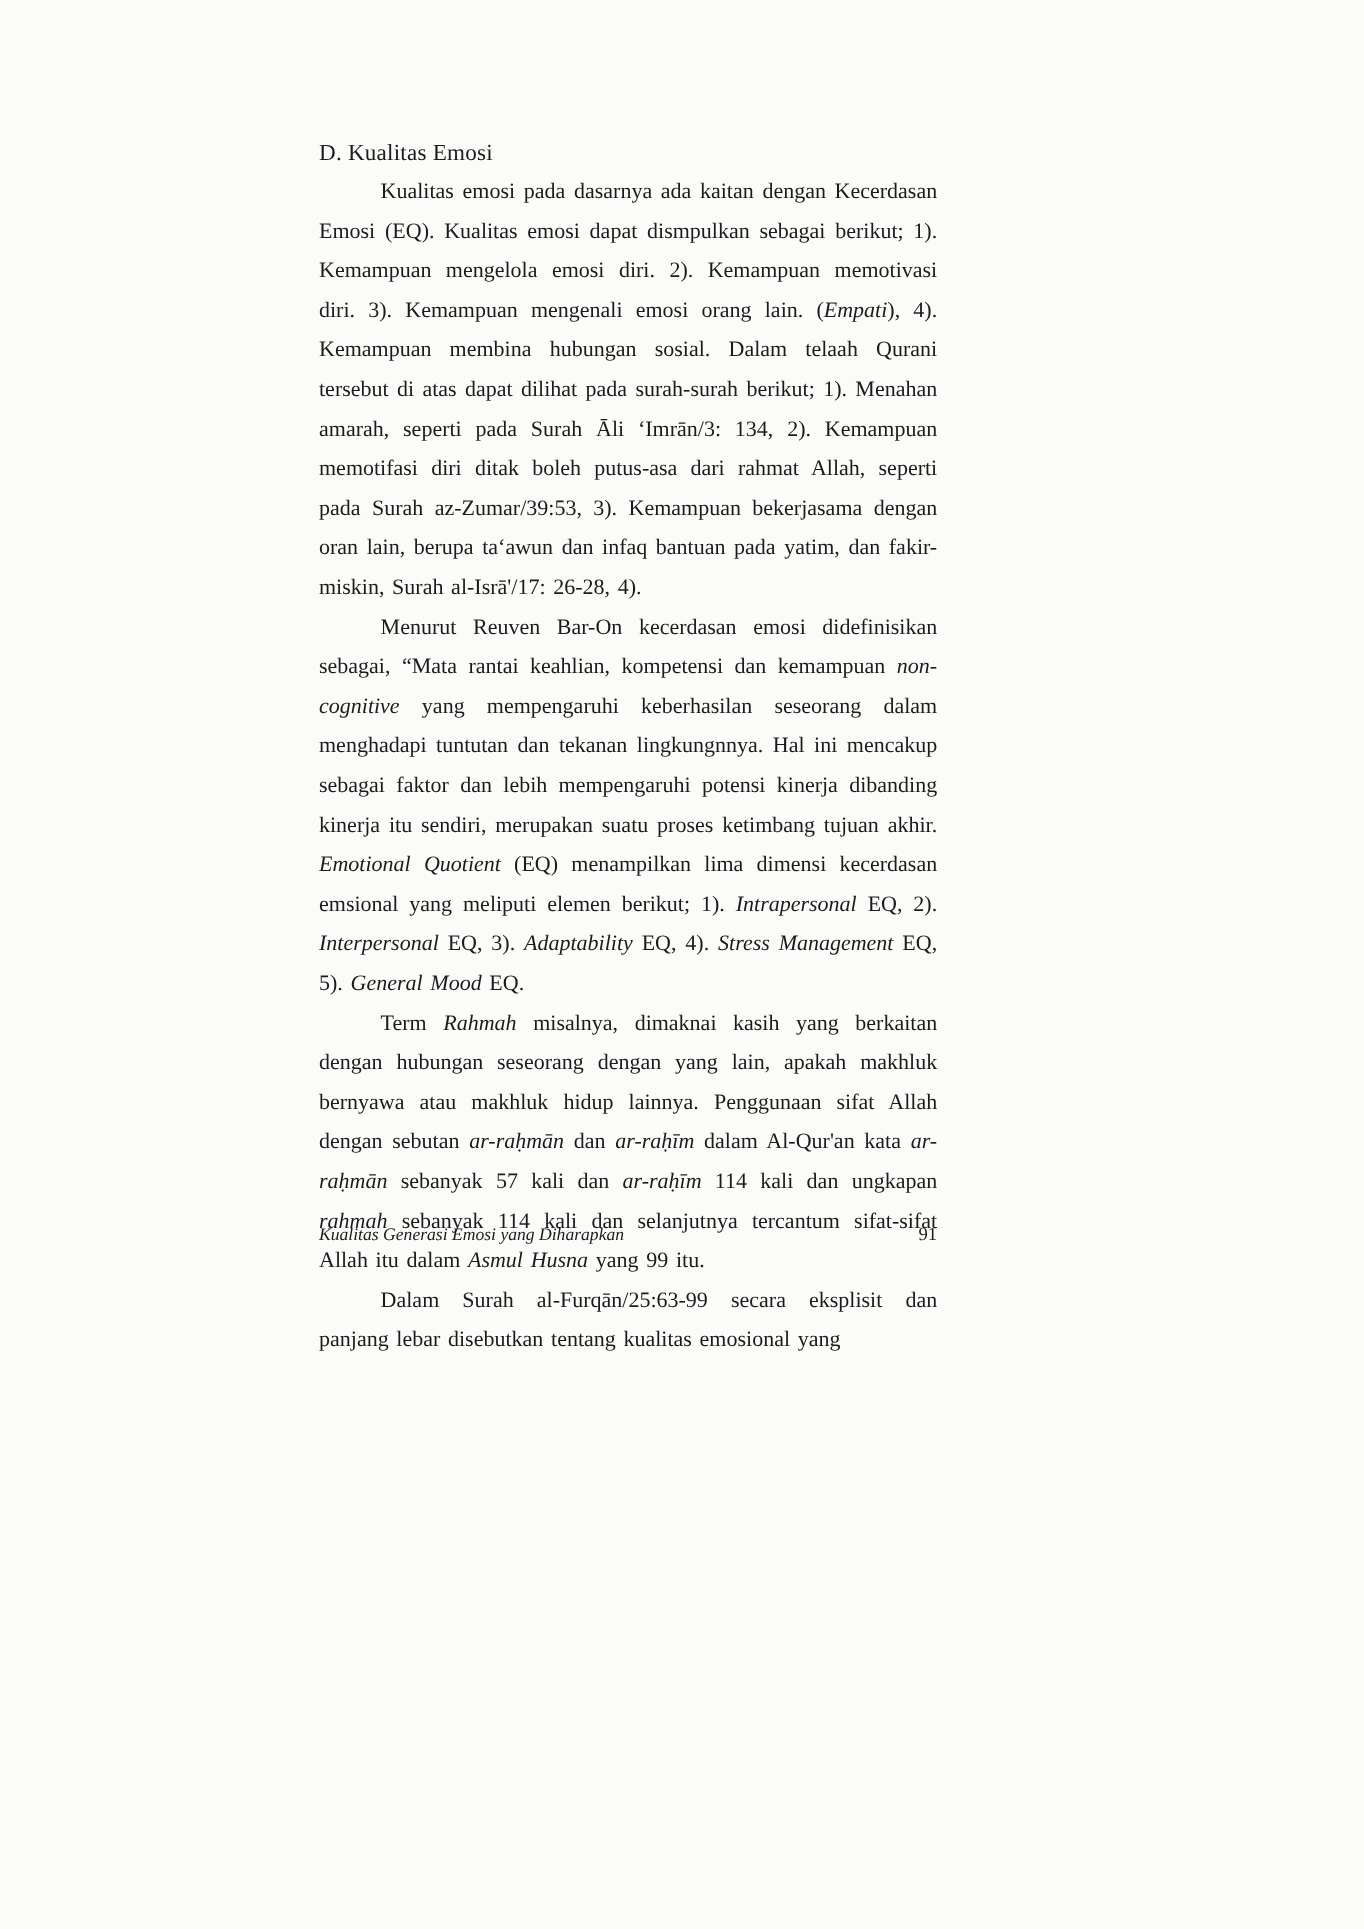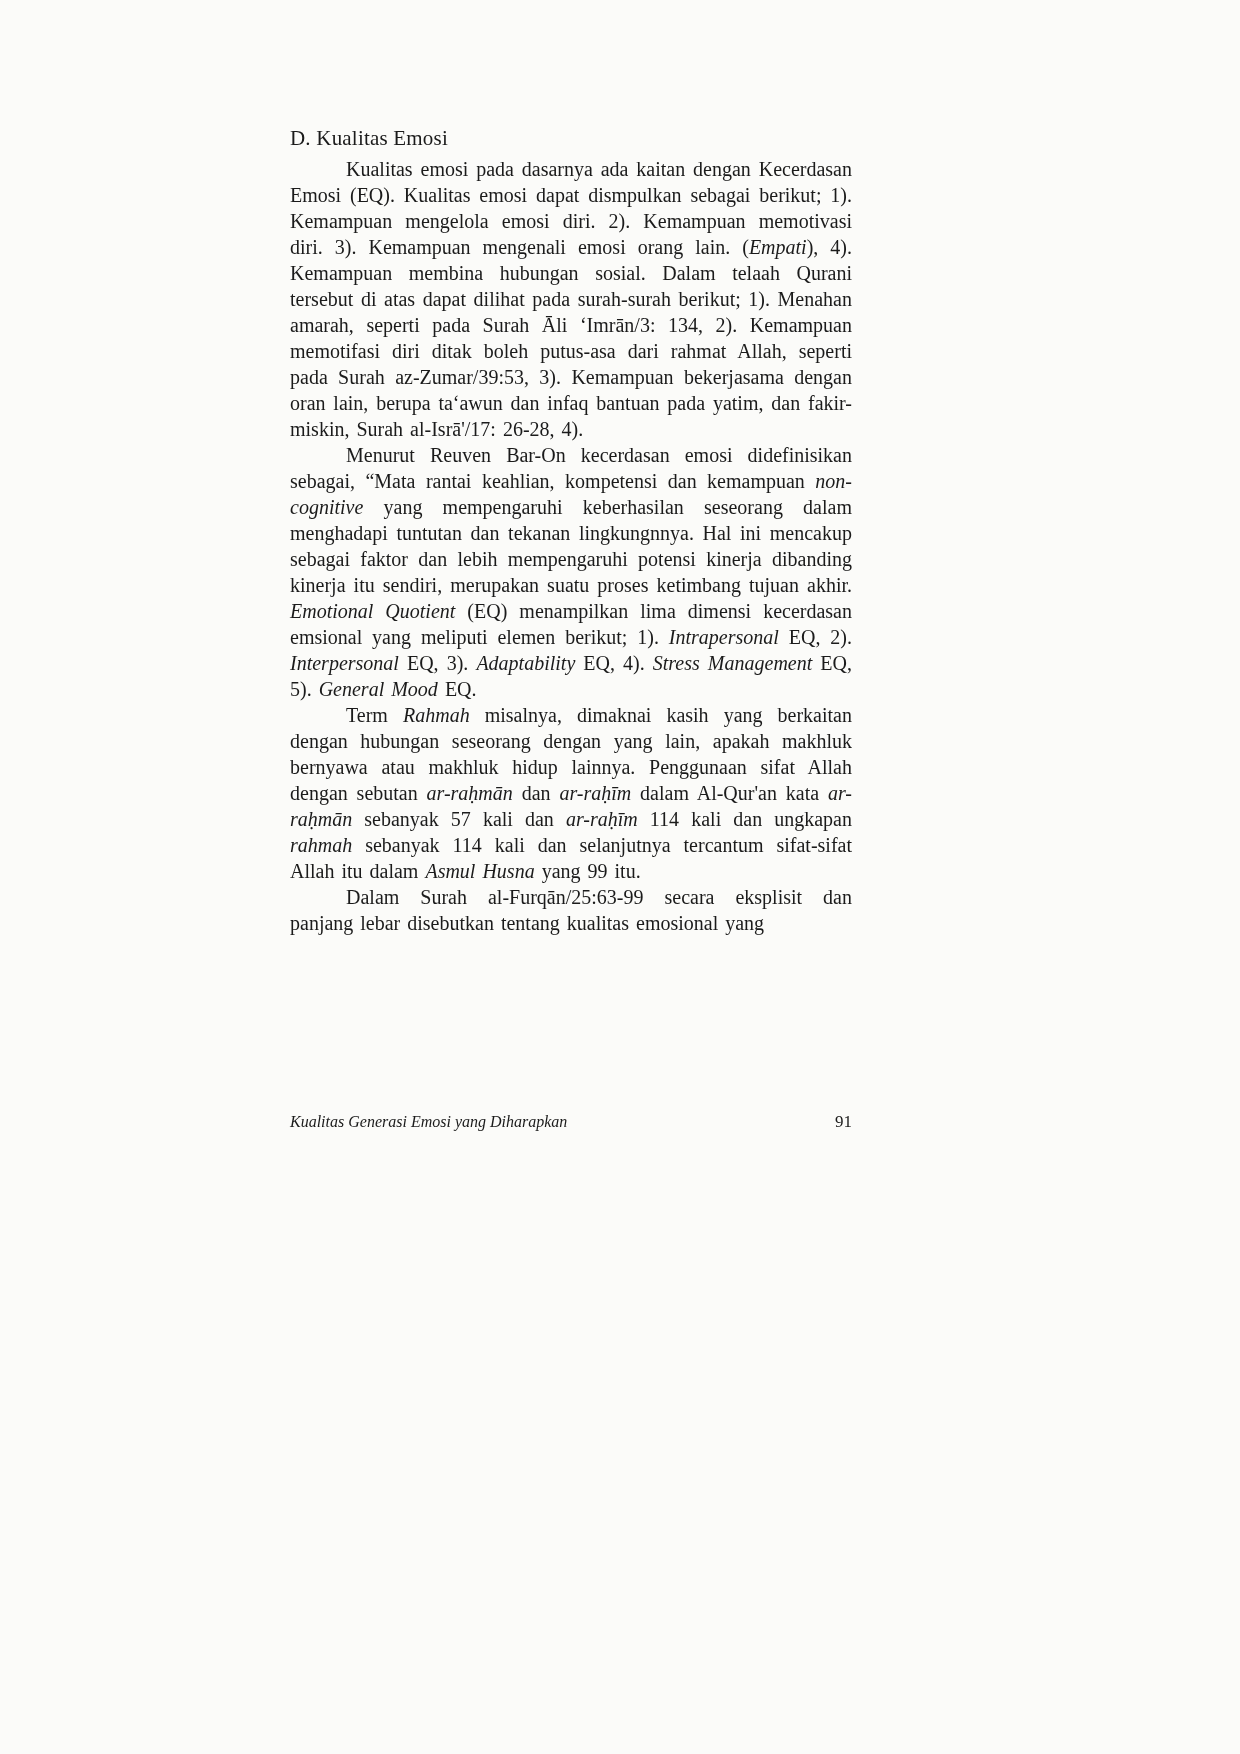--- a/index.html
+++ b/index.html
@@ -23,21 +23,21 @@
   }
   .section-heading {
     font-size: 21px;
     font-weight: normal;
     margin: 0 0 5px 0;
     letter-spacing: 0.2px;
   }
   .body-par {
     margin: 0;
     font-size: 20px;
-    line-height: 26px;
+    line-height: 36px;
     text-align: justify;
     text-indent: 56px;
     word-spacing: 2px;
   }
   .body-par i {
     font-style: italic;
   }
   .page-footer {
     position: absolute;
     left: 290px;

